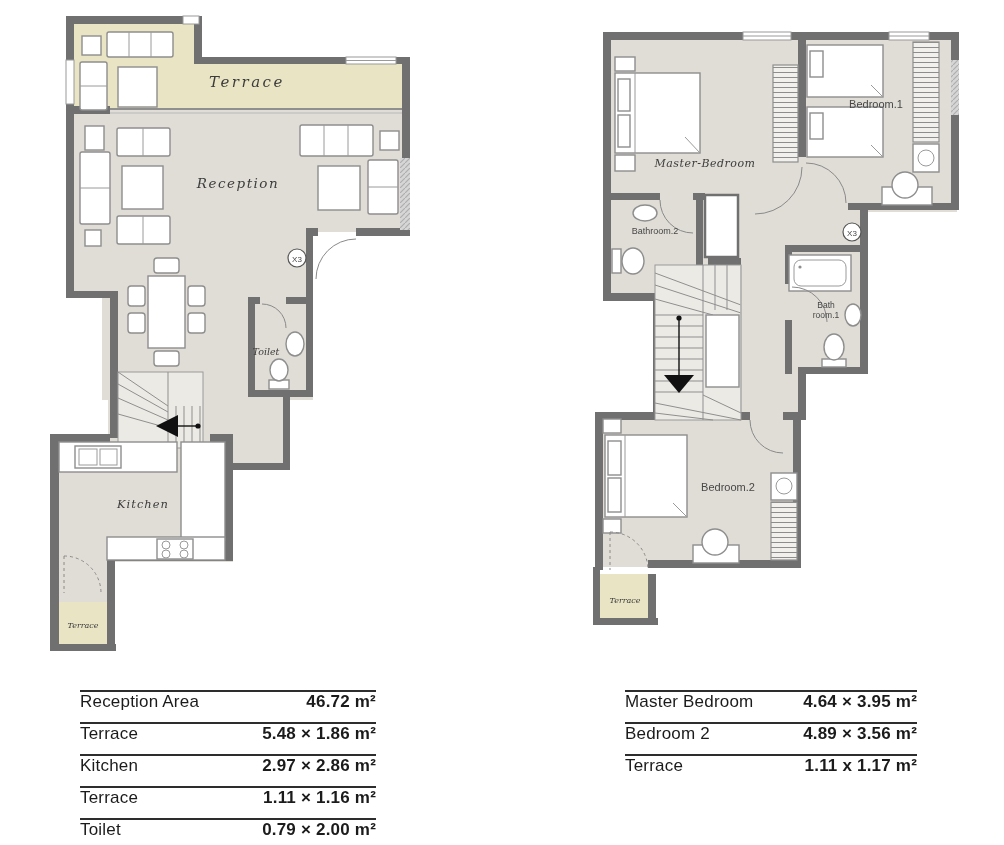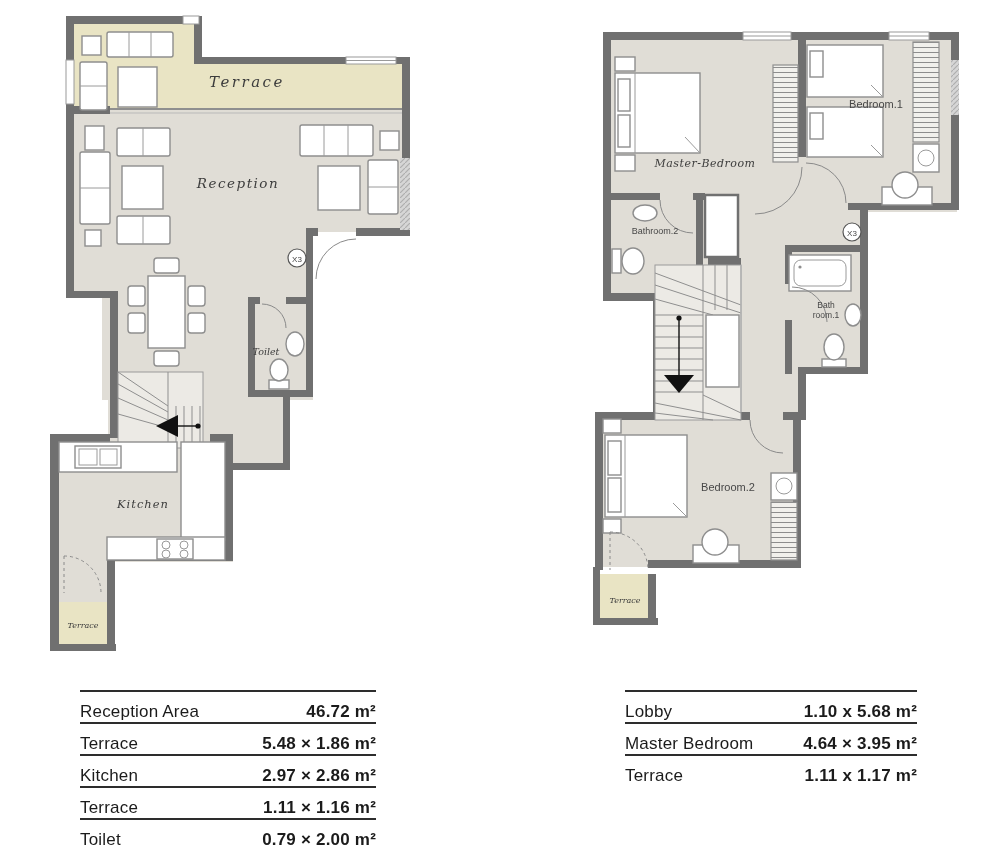--- a/index.html
+++ b/index.html
@@ -1,21 +1,21 @@
 <!DOCTYPE html>
 <html><head>
 <meta charset="utf-8">
 <style>
   html,body{margin:0;padding:0;background:#ffffff;}
   #stage{position:relative;width:1004px;height:845px;background:#ffffff;overflow:hidden;
          font-family:"Liberation Sans",sans-serif;}
   .plan{position:absolute;}
   
   .area-table{position:absolute;}
-  .trow{display:flex;justify-content:space-between;align-items:flex-end;
+  .trow{display:flex;justify-content:space-between;align-items:flex-start;
         height:30px;border-top:2px solid #2d2d2d;
         font-size:17px;color:#1b1b1b;letter-spacing:.2px;}
   .tlabel{white-space:nowrap;}
   .tvalue{white-space:nowrap;font-weight:bold;}
   
   text.serif{font-family:"DejaVu Serif","Liberation Serif",serif;font-style:italic;fill:#3c3c3c;}
   text.sans{font-family:"Liberation Sans",sans-serif;fill:#474747;}
   .furn{fill:#ffffff;stroke:#8e8e8e;stroke-width:1.4;}
   .furnline{stroke:#9a9a9a;stroke-width:1;fill:none;}
   .wall{fill:#707070;}
@@ -353,26 +353,26 @@
       <span class="tvalue">1.11 × 1.16 m²</span>
     </div>
     <div class="trow">
       <span class="tlabel">Toilet</span>
       <span class="tvalue">0.79 × 2.00 m²</span>
     </div>
   </div>
 
   <div class="area-table" style="left:625px;top:690px;width:292px">
     <div class="trow">
-      <span class="tlabel">Lobby</span>
-      <span class="tvalue">1.10 x 5.68 m²</span>
-    </div>
-    <div class="trow">
       <span class="tlabel">Master Bedroom</span>
       <span class="tvalue">4.64 × 3.95 m²</span>
     </div>
     <div class="trow">
+      <span class="tlabel">Bedroom 2</span>
+      <span class="tvalue">4.89 × 3.56 m²</span>
+    </div>
+    <div class="trow">
       <span class="tlabel">Terrace</span>
       <span class="tvalue">1.11 x 1.17 m²</span>
     </div>
   </div>
 
 </div>
 
 </body></html>

